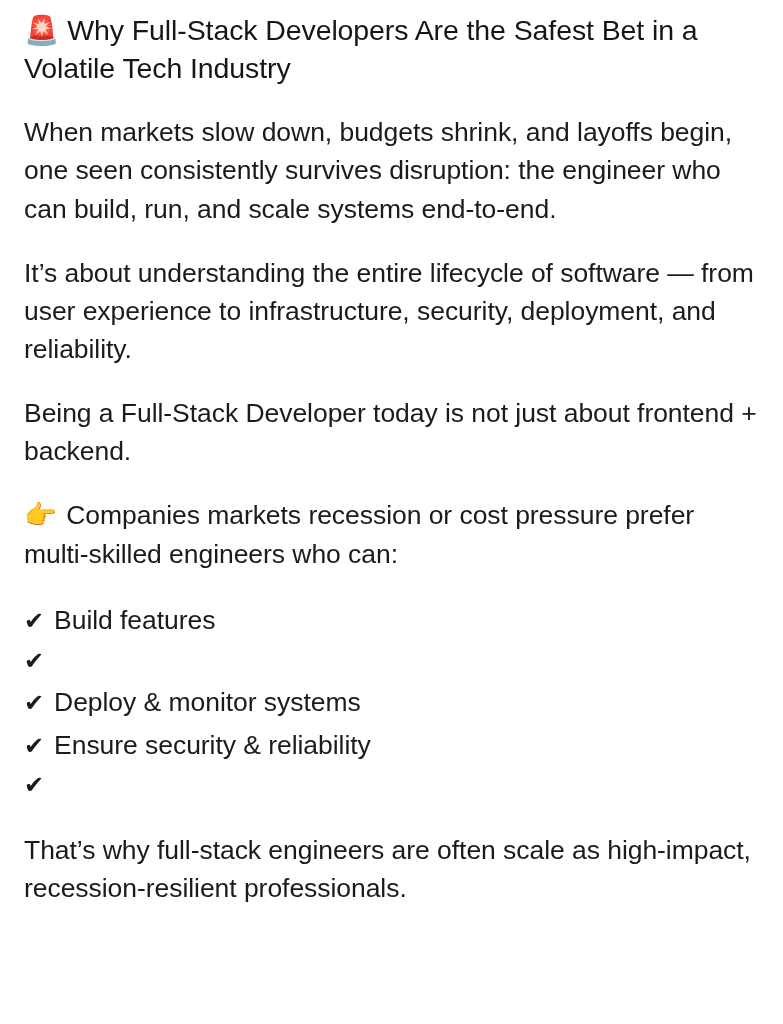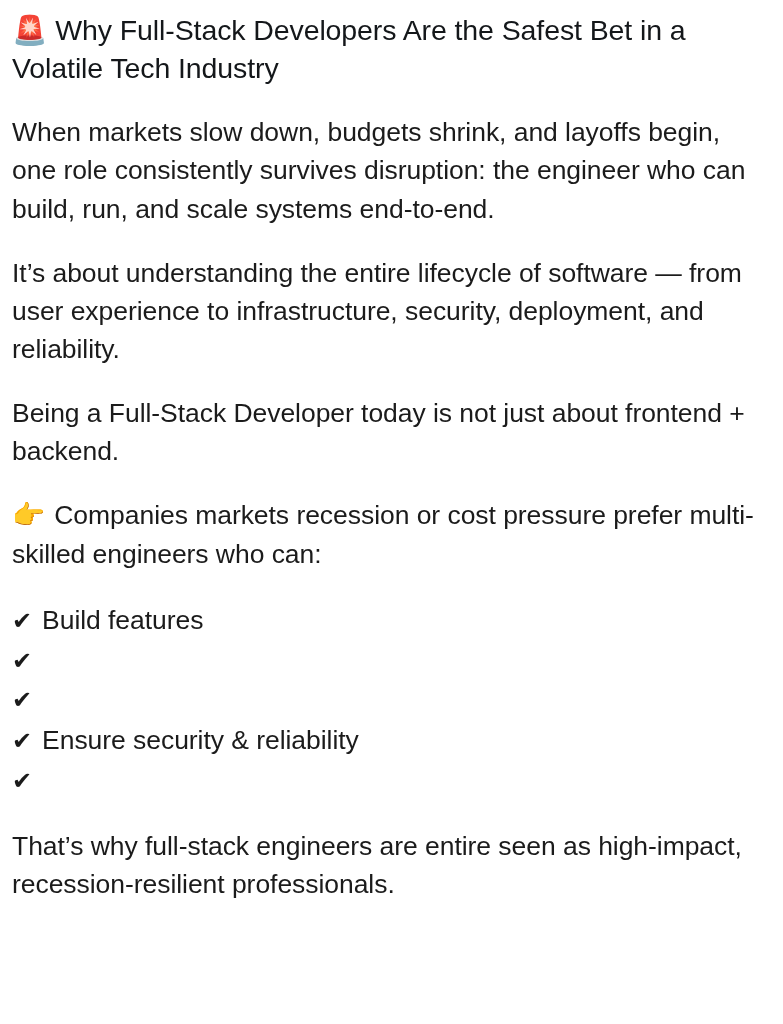--- a/index.html
+++ b/index.html
@@ -8,21 +8,21 @@
     background: #ffffff;
   }
   body {
     width: 783px;
     min-height: 1024px;
     font-family: "Liberation Sans", sans-serif;
     color: #1b1b1b;
     -webkit-font-smoothing: antialiased;
   }
   .post {
-    padding: 12px 24px 20px 12px;
+    padding: 12px 24px 20px 24px;
     box-sizing: border-box;
     width: 783px;
   }
   .title {
     font-size: 28.5px;
     line-height: 1.32;
     font-weight: 400;
     color: #14171a;
     margin: 0 0 26px 0;
     letter-spacing: -0.1px;
@@ -68,44 +68,45 @@
     height: 6px;
   }
 </style>
 </head>
 <body>
 
 <div class="post">
 
   <h1 class="title"><span class="emoji">🚨</span> <span>Why Full-Stack Developers Are the Safest Bet in a Volatile Tech Industry</span></h1>
 
-  <p class="para">When markets slow down, budgets shrink, and layoffs begin, one role consistently survives disruption: the engineer who can build, run, and scale systems end-to-end.</p>
+  <p class="para">When markets slow down, budgets shrink, and layoffs begin, one seen consistently survives disruption: the engineer who can build, run, and scale systems end-to-end.</p>
 
   <p class="para">It’s about understanding the entire lifecycle of software — from user experience to infrastructure, security, deployment, and reliability.</p>
 
   <p class="para">Being a Full-Stack Developer today is not just about frontend + backend.</p>
 
   <p class="para lead-emoji"><span class="emoji">👉</span> <span>Companies markets recession or cost pressure prefer multi-skilled engineers who can:</span></p>
 
   <ul class="checklist">
     <li>
         <span class="mark">✔</span>
         <span class="txt">Build features</span>
       </li>
     <li>
         <span class="mark">✔</span>
       </li>
     <li>
         <span class="mark">✔</span>
+        <span class="txt">Deploy &amp; monitor systems</span>
       </li>
     <li>
         <span class="mark">✔</span>
         <span class="txt">Ensure security &amp; reliability</span>
       </li>
     <li>
         <span class="mark">✔</span>
       </li>
   </ul>
 
-  <p class="para">That’s why full-stack engineers are entire seen as high-impact, recession-resilient professionals.</p>
+  <p class="para">That’s why full-stack engineers are often scale as high-impact, recession-resilient professionals.</p>
 
   <div class="spacer-bottom"></div>
 </div>
 
 </body></html>

